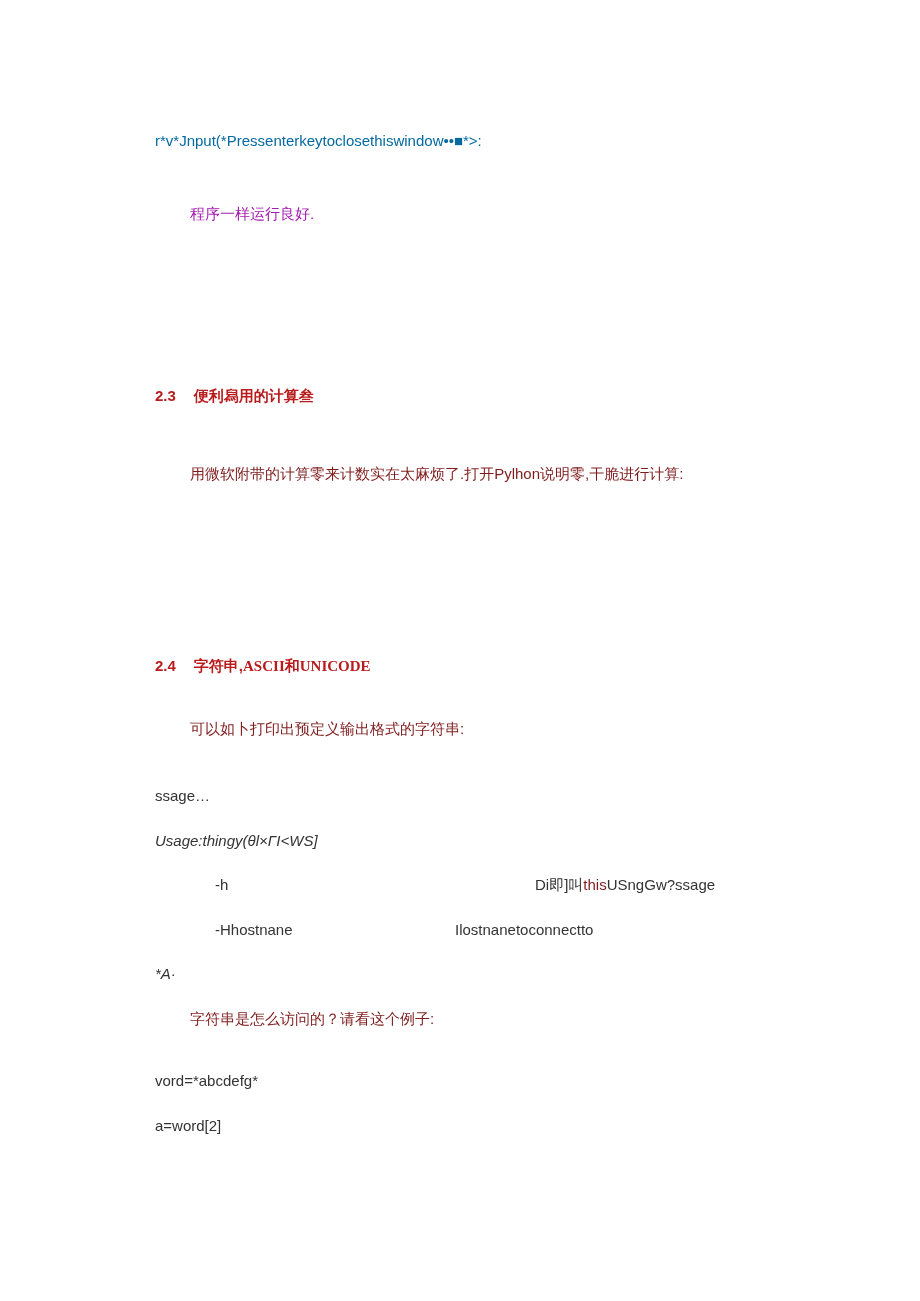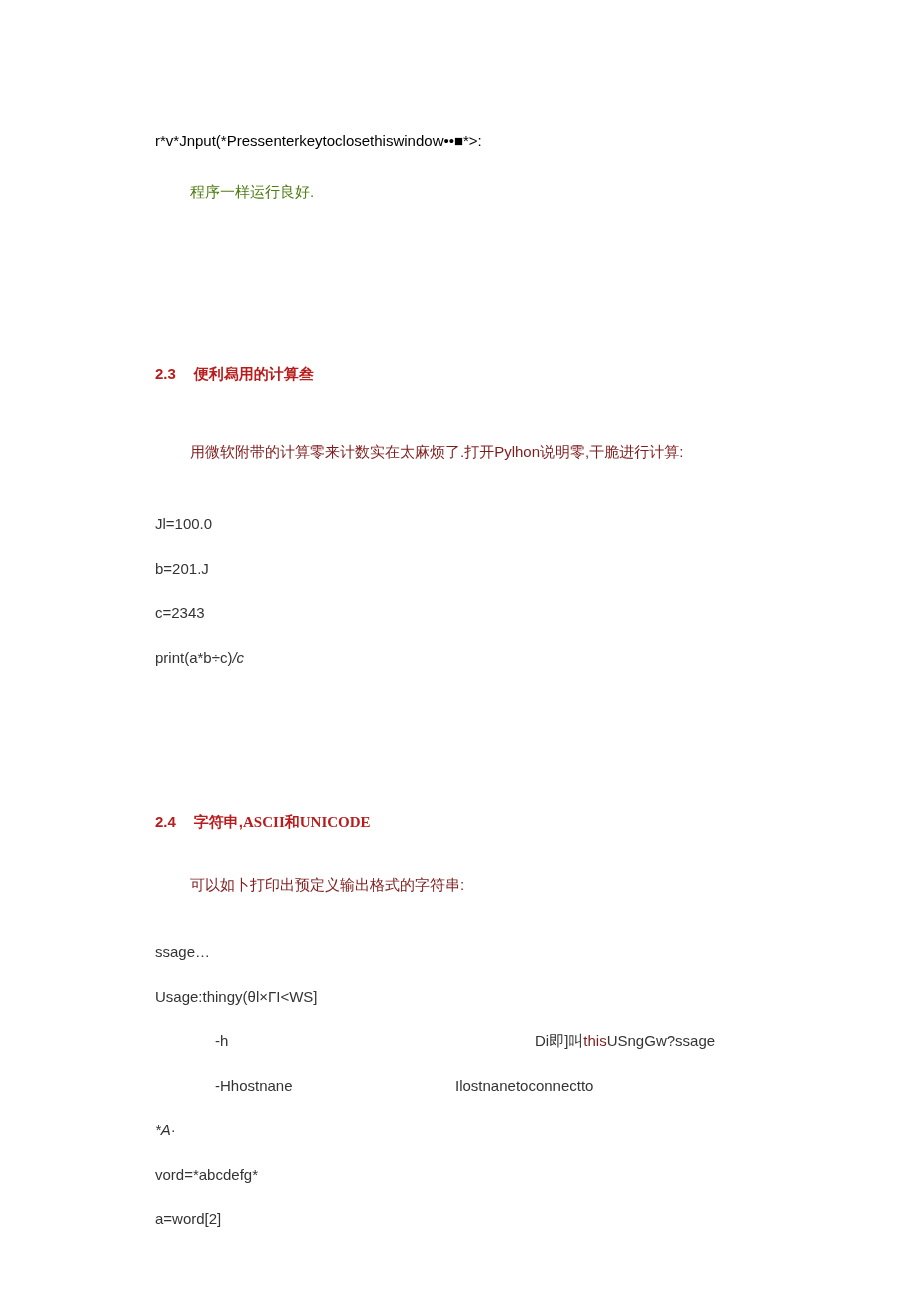--- a/index.html
+++ b/index.html
@@ -11,26 +11,27 @@
     color: #333;
     font-size: 15px;
     line-height: 1.5;
   }
   .page {
     padding: 130px 155px 100px 155px;
   }
   .code-line {
     font-family: Arial, sans-serif;
     font-size: 15px;
-    color: #000000;
+    margin-bottom: 22px;
+    color: #0369a1;
   }
   .indent-text {
     padding-left: 35px;
     margin-bottom: 40px;
-    color: #4d7c0f;
+    color: #a21caf;
     font-size: 15px;
   }
   .section-heading {
     color: #b91c1c;
     font-weight: bold;
     font-size: 15px;
     margin-top: 60px;
     margin-bottom: 55px;
   }
   .sec-num {
@@ -91,52 +92,47 @@
   <div class="indent-text">程序一样运行良好.</div>
 
   <div class="spacer-lg"></div>
 
   <div class="section-heading">
     <span class="sec-num">2.3</span><span>便利舄用的计算叁</span>
   </div>
 
   <div class="body-text">用微软附带的计算零来计数实在太麻烦了.打开Pylhon说明零,干脆进行计算:</div>
 
-  <div class="code-block">
-    <div>Jl=100.0</div>
-    <div>b=201.J</div>
-    <div>c=2343</div>
-    <div><span>print(a*b÷c)</span><span class="italic-c">/c</span></div>
-  </div>
 
   <div class="spacer-lg"></div>
 
   <div class="section-heading" style="margin-bottom:40px;">
     <span class="sec-num">2.4</span><span>字符申,</span><span style="font-family:'Times New Roman',serif;">ASCII和UNICODE</span>
   </div>
 
   <div class="body-text" style="margin-bottom:45px;">可以如卜打印出预定义输出格式的字符串:</div>
 
   <div class="code-block">
     <div>ssage…</div>
-    <div style="">Usage:thingy(θl×ΓI&lt;WS]</div>
+    <div style="font-style:italic;">Usage:thingy(θl×ΓI&lt;WS]</div>
 
     <div class="two-col">
       <div class="left">-h</div>
       <div class="right" style="padding-left:80px;"><span>Di即]叫</span><span class="link-style">this</span><span>USngGw?ssage</span></div>
     </div>
 
     <div class="two-col">
       <div class="left">-Hhostnane</div>
       <div class="right">Ilostnanetoconnectto</div>
     </div>
 
     <div class="italic-a">*A·</div>
   </div>
 
+  <div class="body-text" style="margin-bottom:40px;">字符串是怎么访问的？请看这个例子:</div>
 
   <div class="code-block">
     <div>vord=*abcdefg*</div>
     <div>a=word[2]</div>
 
   </div>
 
 </div>
 
 </body></html>

